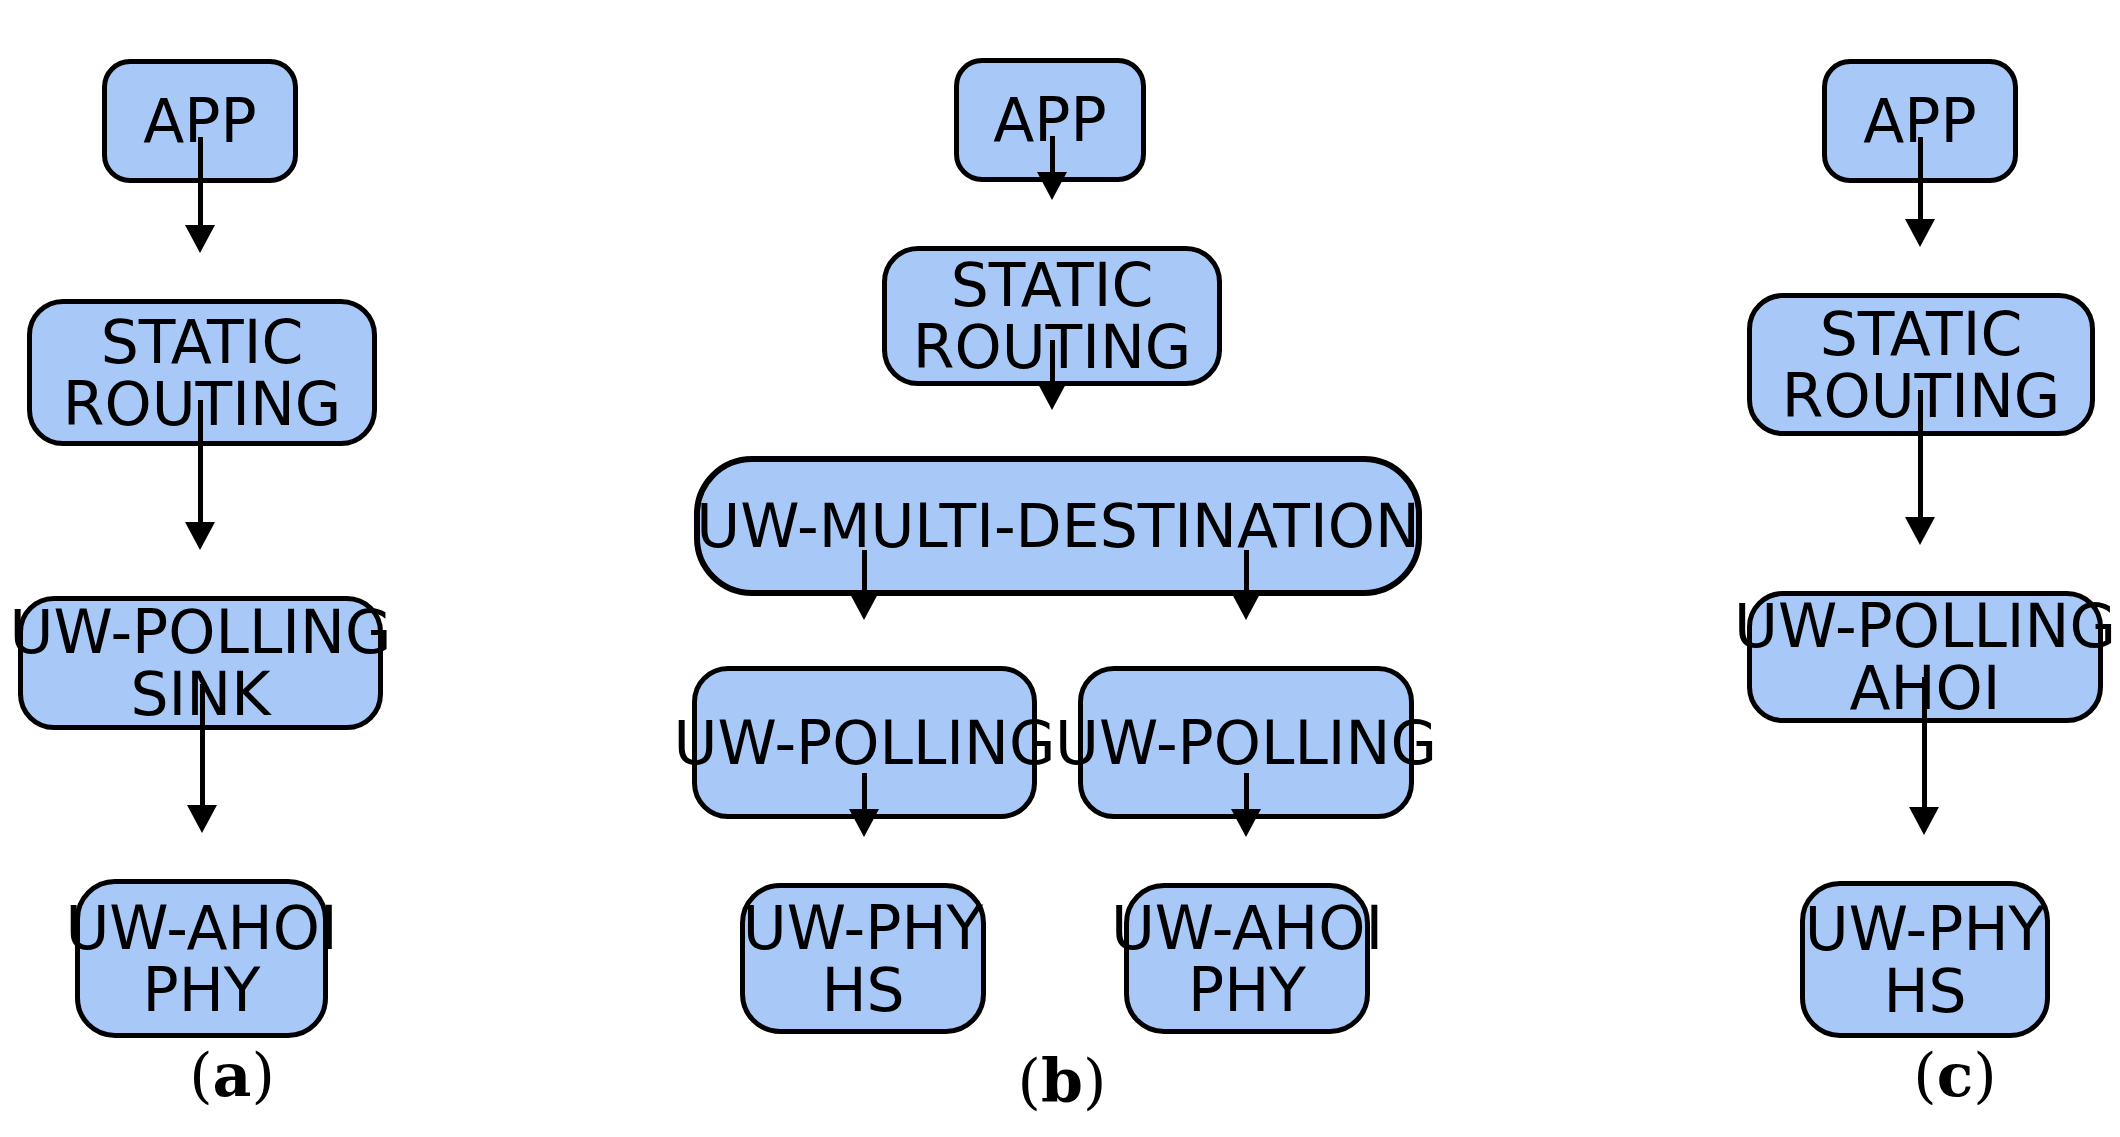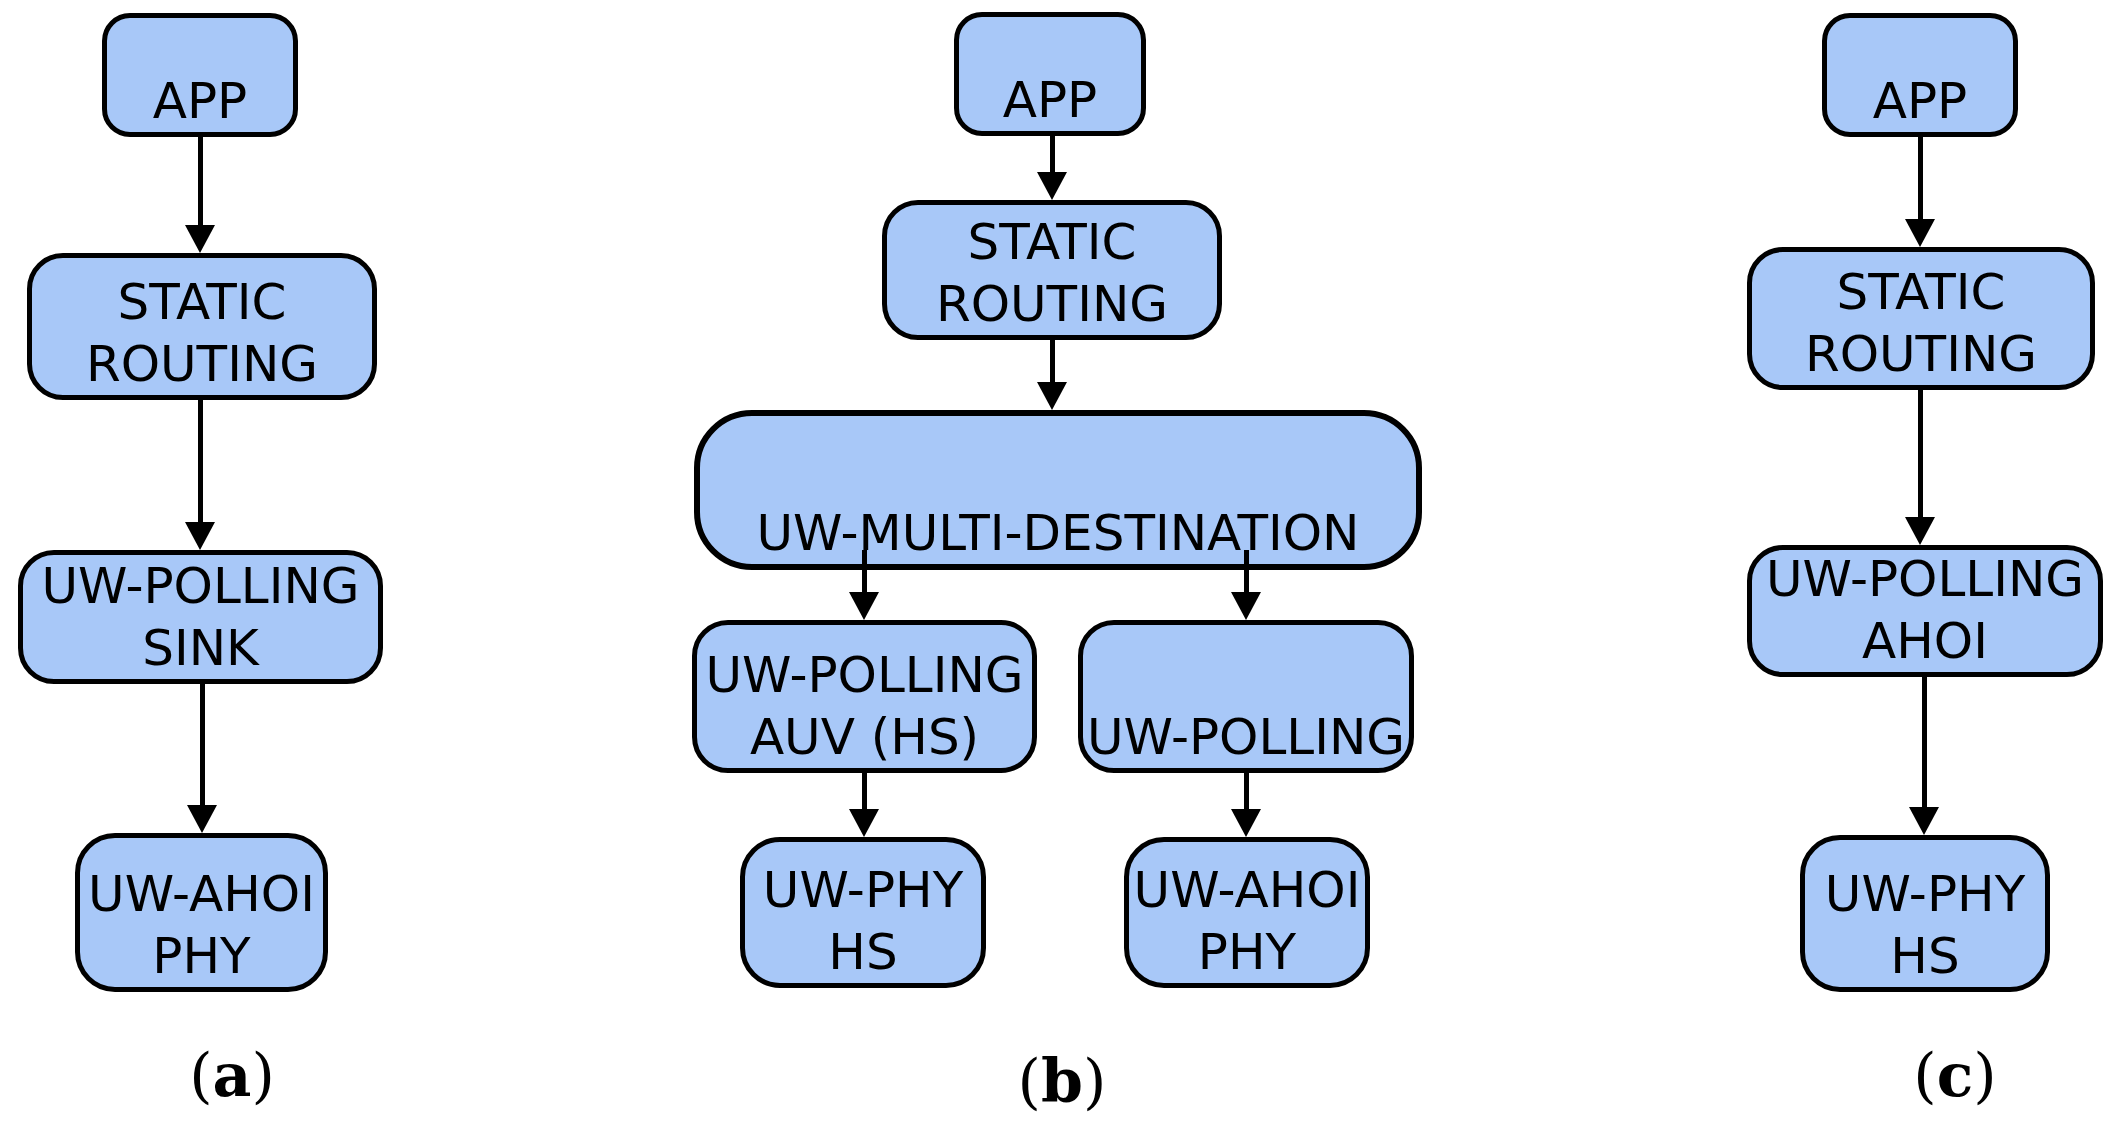--- a/index.html
+++ b/index.html
@@ -16,26 +16,27 @@
     overflow: hidden;
   }
   .box {
     position: absolute;
     box-sizing: border-box;
     background: var(--box-fill, #a8c8f8);
     border: 5px solid var(--box-border, #000000);
     display: flex;
     flex-direction: column;
     align-items: center;
-    justify-content: flex-end;
+    justify-content: center;
     text-align: center;
     color: var(--text, #000000);
-    font-size: 50px;
+    font-size: 60px;
     line-height: 62px;
     white-space: nowrap;
+    margin-top: 46px;
   }
   .box.thick { border-width: 6px; }
   .arrow {
     position: absolute;
     width: 30px;
     display: flex;
     flex-direction: column;
     align-items: center;
   }
   .arrow .shaft {
@@ -115,37 +116,36 @@
   <div class="box" style="left:882px; top:200px; width:340px; height:140px; border-radius:36px">
     <div>STATIC</div>
     <div>ROUTING</div>
   </div>
 
   <div class="arrow" style="left:1037px; top:340px; height:70px">
     <div class="shaft"></div>
     <div class="head"></div>
   </div>
 
-  <div class="box thick" style="left:694px; top:410px; width:728px; height:160px; border-radius:58px">
+  <div class="box thick" style="left:694px; top:410px; width:728px; height:140px; border-radius:58px">
     <div>UW-MULTI-DESTINATION</div>
   </div>
 
   <div class="arrow" style="left:849px; top:550px; height:70px">
     <div class="shaft"></div>
     <div class="head"></div>
   </div>
 
   <div class="arrow" style="left:1231px; top:550px; height:70px">
     <div class="shaft"></div>
     <div class="head"></div>
   </div>
 
   <div class="box" style="left:692px; top:620px; width:345px; height:153px; border-radius:36px">
     <div>UW-POLLING</div>
-    <div>AUV (HS)</div>
   </div>
 
   <div class="box" style="left:1078px; top:620px; width:336px; height:153px; border-radius:36px">
     <div>UW-POLLING</div>
   </div>
 
   <div class="arrow" style="left:849px; top:773px; height:64px">
     <div class="shaft"></div>
     <div class="head"></div>
   </div>

